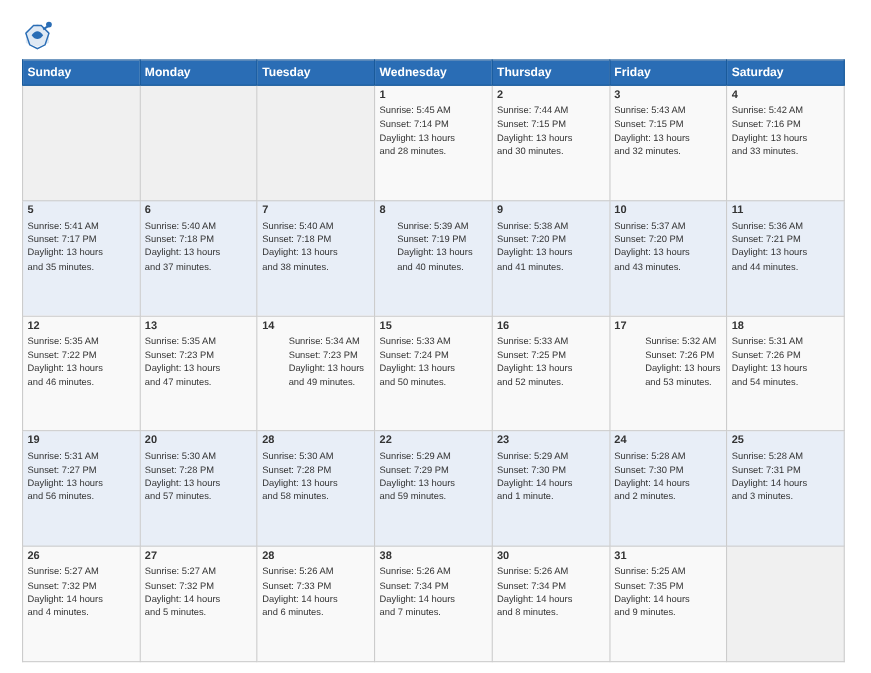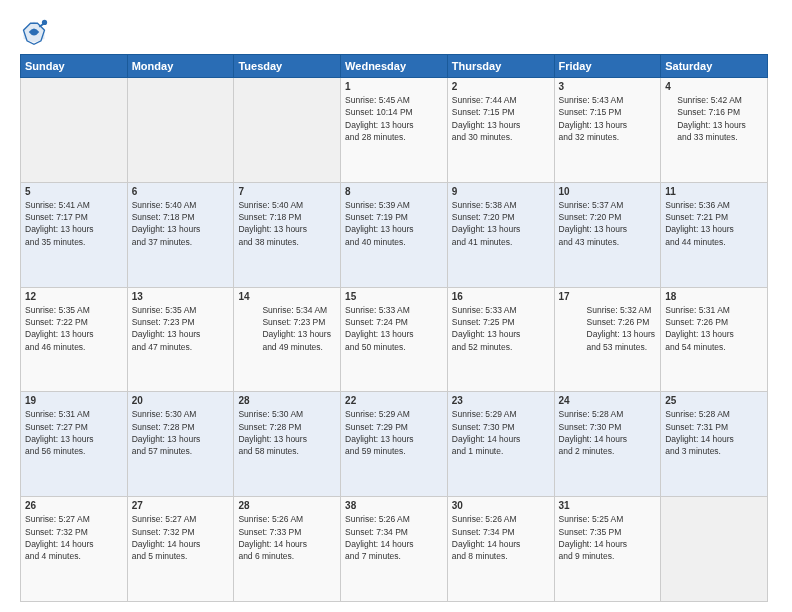--- a/index.html
+++ b/index.html
@@ -146,41 +146,41 @@
           </tr>
       </thead>
       <tbody>
       <tr>
             <td class="empty"></td>
             <td class="empty"></td>
             <td class="empty"></td>
             <td>
               <span class="day-num">1</span>
               <div class="day-info" style="white-space: pre-line;">Sunrise: 5:45 AM
-Sunset: 10:14 PM
+Sunset: 7:14 PM
 Daylight: 13 hours
 and 28 minutes.</div>
             </td>
             <td>
               <span class="day-num">2</span>
               <div class="day-info" style="white-space: pre-line;">Sunrise: 7:44 AM
 Sunset: 7:15 PM
 Daylight: 13 hours
 and 30 minutes.</div>
             </td>
             <td>
               <span class="day-num">3</span>
               <div class="day-info" style="white-space: pre-line;">Sunrise: 5:43 AM
 Sunset: 7:15 PM
 Daylight: 13 hours
 and 32 minutes.</div>
             </td>
             <td>
               <span class="day-num">4</span>
-              <div class="day-info" style="white-space: pre-line; margin-left: 12px;">Sunrise: 5:42 AM
+              <div class="day-info" style="white-space: pre-line;">Sunrise: 5:42 AM
 Sunset: 7:16 PM
 Daylight: 13 hours
 and 33 minutes.</div>
             </td>
           </tr>
           <tr>
             <td>
               <span class="day-num">5</span>
               <div class="day-info" style="white-space: pre-line;">Sunrise: 5:41 AM
 Sunset: 7:17 PM
@@ -196,21 +196,21 @@
             </td>
             <td>
               <span class="day-num">7</span>
               <div class="day-info" style="white-space: pre-line;">Sunrise: 5:40 AM
 Sunset: 7:18 PM
 Daylight: 13 hours
 and 38 minutes.</div>
             </td>
             <td>
               <span class="day-num">8</span>
-              <div class="day-info" style="white-space: pre-line;">Sunrise: 5:39 AM
+              <div class="day-info" style="white-space: pre-line; margin-left: 16px;">Sunrise: 5:39 AM
 Sunset: 7:19 PM
 Daylight: 13 hours
 and 40 minutes.</div>
             </td>
             <td>
               <span class="day-num">9</span>
               <div class="day-info" style="white-space: pre-line;">Sunrise: 5:38 AM
 Sunset: 7:20 PM
 Daylight: 13 hours
 and 41 minutes.</div>

